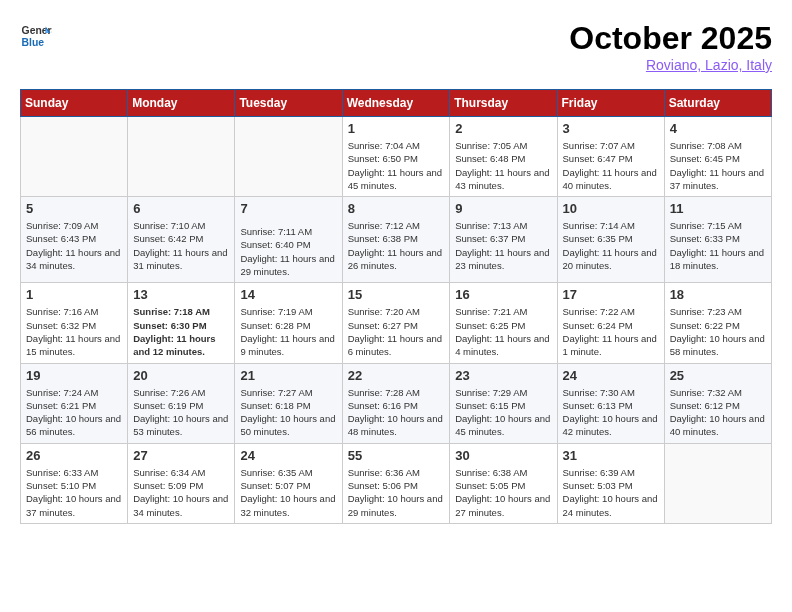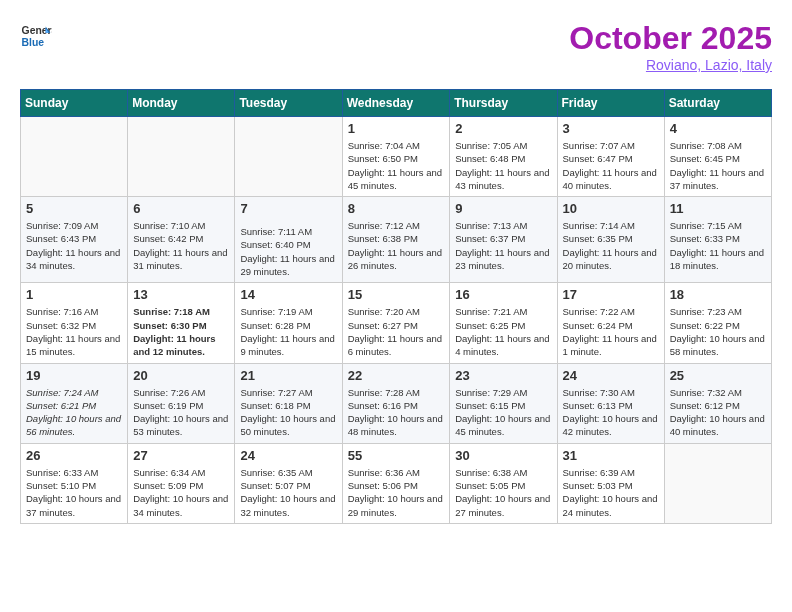--- a/index.html
+++ b/index.html
@@ -24,34 +24,34 @@
     .logo-icon {
       width: 32px;
       height: 32px;
     }
     .title-block {
       text-align: right;
     }
     .month-title {
       font-size: 32px;
       font-weight: bold;
-      color: #a21caf;
+      color: #000000;
     }
     .location {
       font-size: 14px;
       color: #8b5cf6;
       text-decoration: underline;
     }
     .calendar {
       width: 100%;
       border-collapse: collapse;
       border: 1px solid #ccc;
     }
     .calendar th {
-      background: #0f766e;
+      background: #b91c1c;
       color: #fff;
       font-size: 12px;
       padding: 6px 4px;
       text-align: left;
       border: 1px solid #1e5a9e;
     }
     .calendar td {
       border: 1px solid #ccc;
       vertical-align: top;
       padding: 4px 5px;
@@ -225,21 +225,21 @@
         <td>
           <div class="day-number">18</div>
           <div class="cell-text" style="white-space: pre-line;">Sunrise: 7:23 AM
 Sunset: 6:22 PM
 Daylight: 10 hours and 58 minutes.</div>
         </td>
       </tr>
       <tr>
         <td>
           <div class="day-number">19</div>
-          <div class="cell-text" style="white-space: pre-line; font-style: italic;">Sunrise: 7:24 AM
+          <div class="cell-text" style="white-space: pre-line;">Sunrise: 7:24 AM
 Sunset: 6:21 PM
 Daylight: 10 hours and 56 minutes.</div>
         </td>
         <td>
           <div class="day-number">20</div>
           <div class="cell-text" style="white-space: pre-line;">Sunrise: 7:26 AM
 Sunset: 6:19 PM
 Daylight: 10 hours and 53 minutes.</div>
         </td>
         <td>

